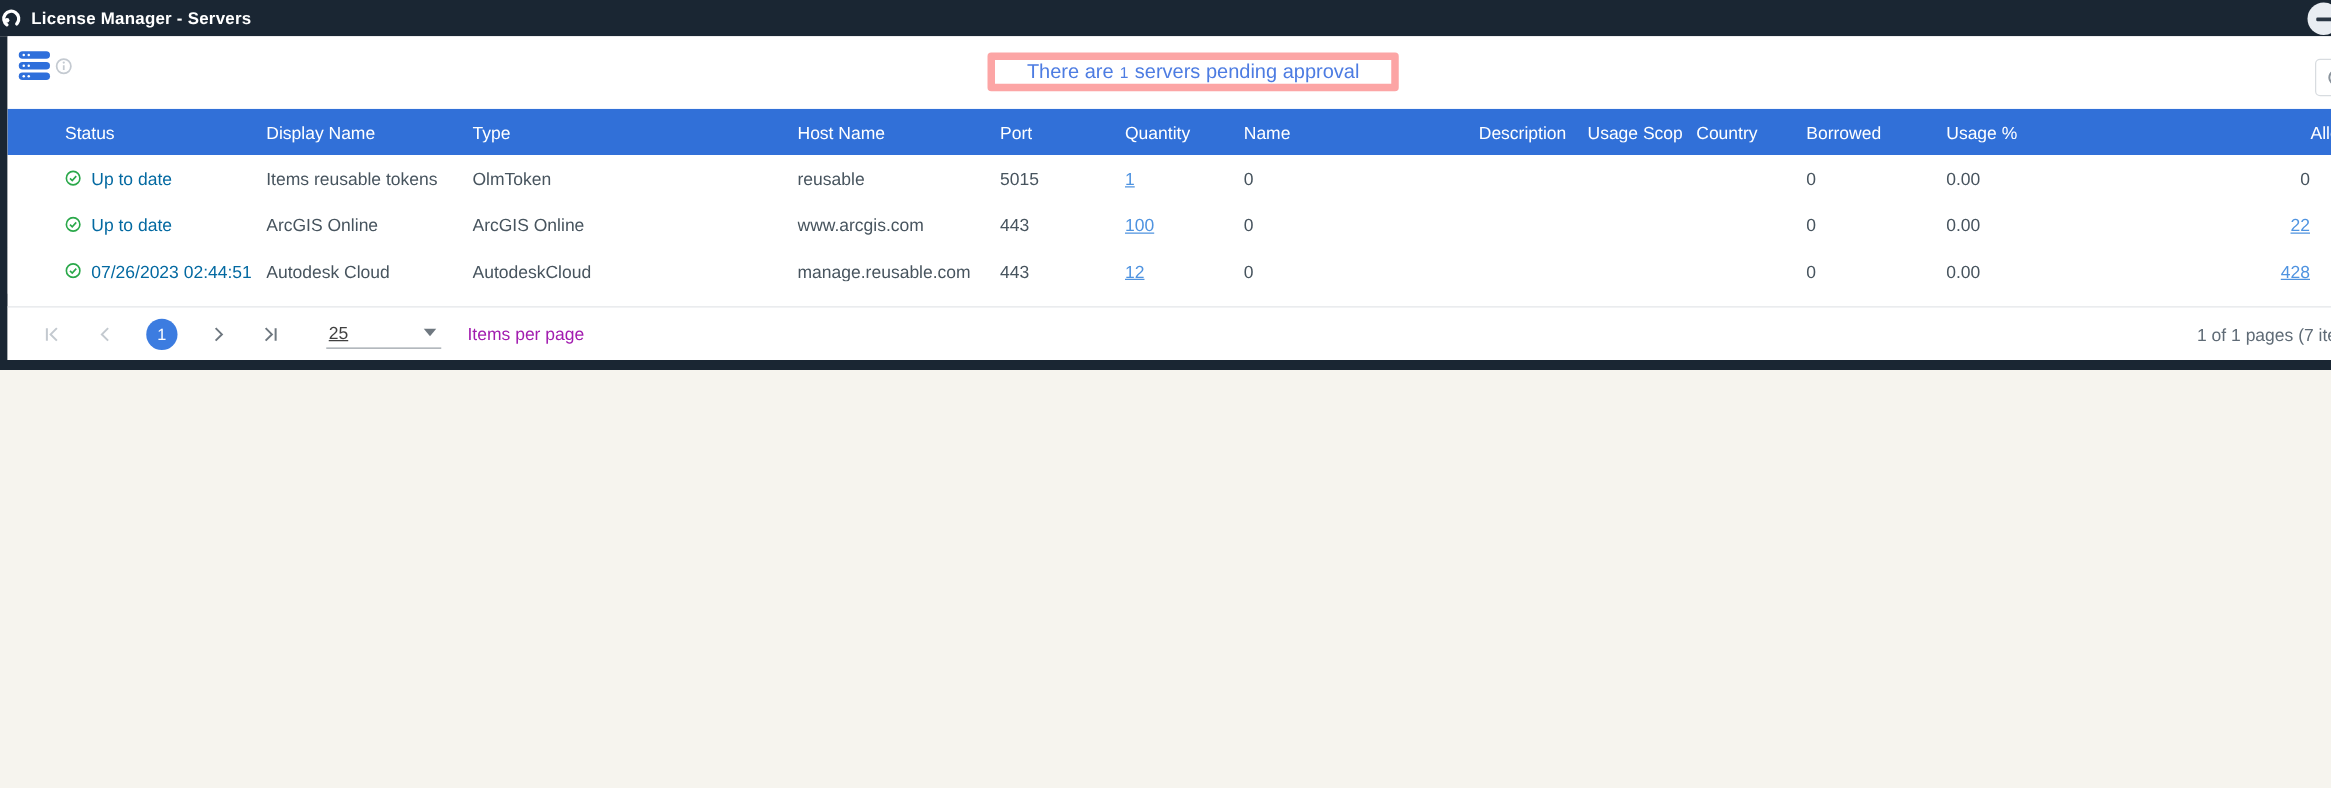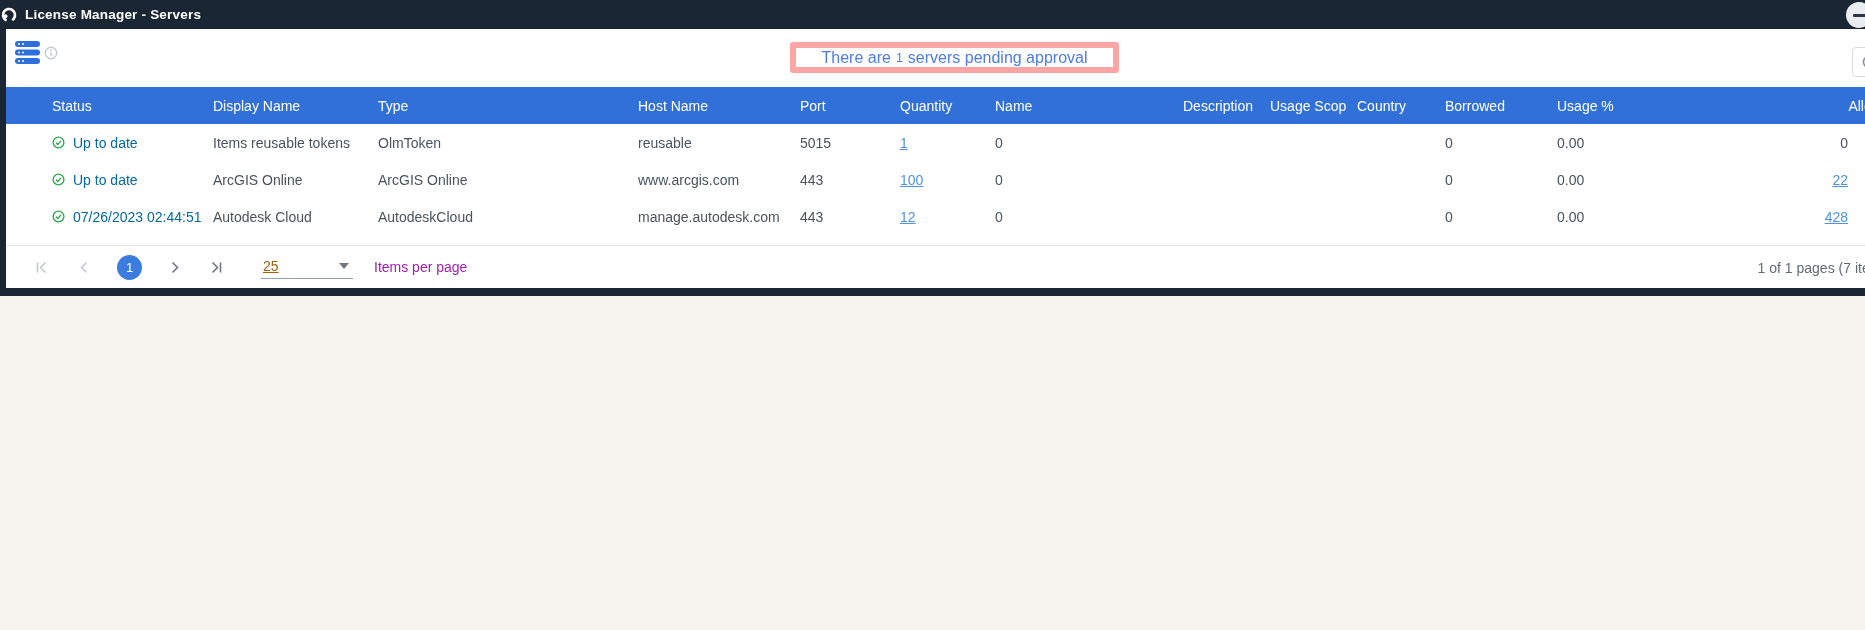--- a/index.html
+++ b/index.html
@@ -56,21 +56,21 @@
     display:flex; align-items:center; padding-left:26px; }
   .pg-icon { width:15px; height:15px; cursor:pointer; }
   .pg-first{margin-left:2px} .pg-prev{margin-left:28px}
   .page-circle { margin-left:25px; width:25px; height:25px; border-radius:50%;
     background:#3c7ce0; color:#fff; font-size:13px; display:flex;
     align-items:center; justify-content:center; cursor:pointer; }
   .pg-next{margin-left:25px} .pg-last{margin-left:27px}
   .size-select { margin-left:37px; width:92px; border-bottom:1px solid #9aa1a8;
     display:flex; align-items:center; justify-content:space-between;
     padding:2px 4px 4px 2px; cursor:pointer; }
-  .size-select .val { font-size:14px; color:#a16207;text-decoration:underline; }
+  .size-select .val { font-size:14px; color:#404040;text-decoration:underline; }
   .caret { width:0; height:0; border-left:5px solid transparent;
     border-right:5px solid transparent; border-top:6px solid #6f7880; }
   .ipp-label { margin-left:21px; font-size:14px; color:#a21caf; }
   .pager-summary { position:absolute; right:-28px; top:14px; font-size:14px;
     color:#5f6b76; white-space:nowrap; }
 
   .below-area { height:334px; background:#f6f4ee; }
 </style>
 </head>
 <body>
@@ -188,21 +188,21 @@
     <div class="trow">
       <div class="cell c-status">
         <svg width="13" height="13" viewBox="0 0 13 13">
           <circle cx="6.5" cy="6.5" r="5.4" fill="none" stroke="#2aa84a" stroke-width="1.3"></circle>
           <path d="M4 6.7 l1.8 1.8 3.2-3.6" fill="none" stroke="#2aa84a" stroke-width="1.3"></path>
         </svg>
         <span class="status-text">07/26/2023 02:44:51</span>
       </div>
       <div class="cell c-display">Autodesk Cloud</div>
       <div class="cell c-type">AutodeskCloud</div>
-      <div class="cell c-host">manage.autodesk.com</div>
+      <div class="cell c-host">manage.reusable.com</div>
       <div class="cell c-port">443</div>
       <div class="cell c-qty"><span class="link">12</span></div>
       <div class="cell c-used">0</div>
       <div class="cell c-desc"></div>
       <div class="cell c-uscope"></div>
       <div class="cell c-country"></div>
       <div class="cell c-borrowed">0</div>
       <div class="cell c-upct">0.00</div>
       <div class="cell c-alloc"><span class="link">428</span></div>
     </div>

